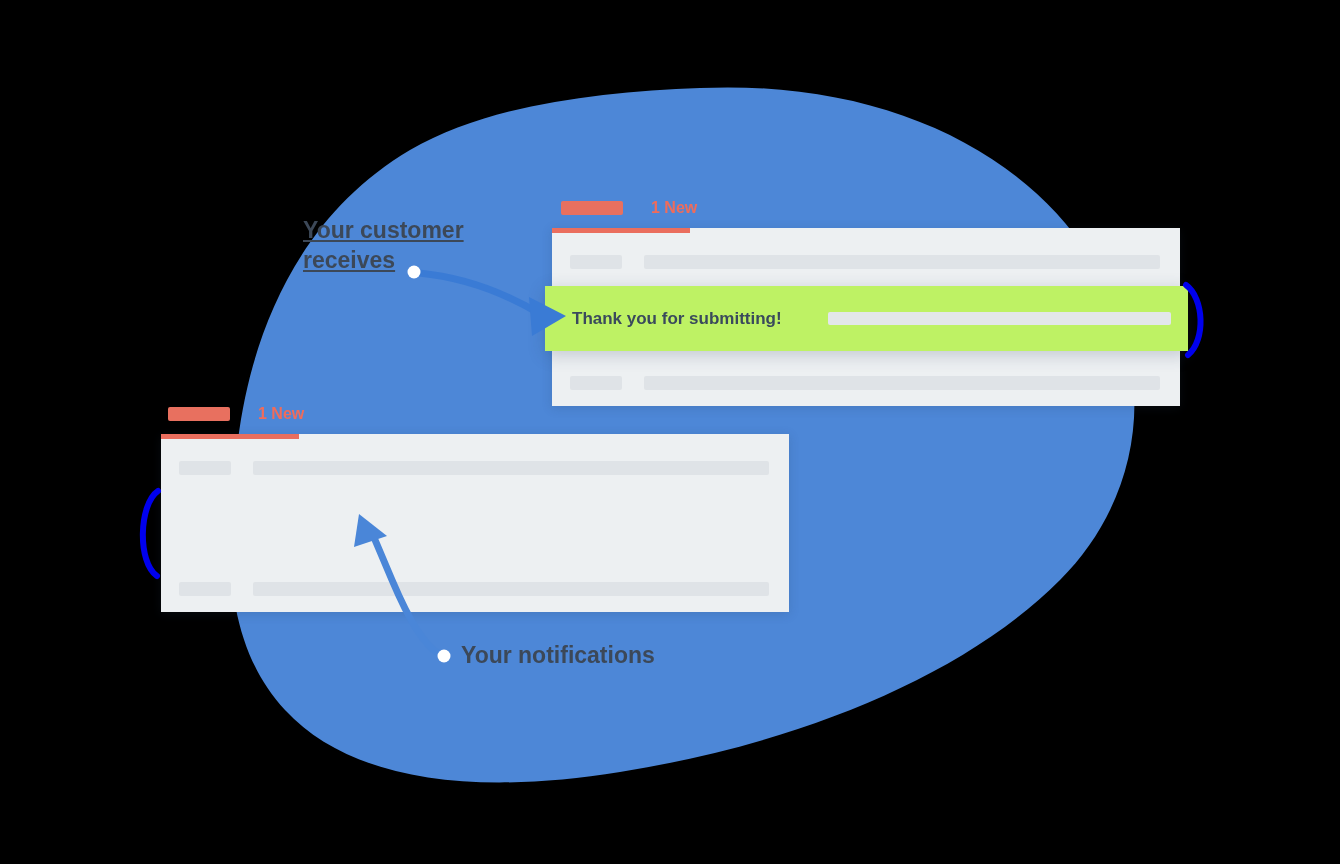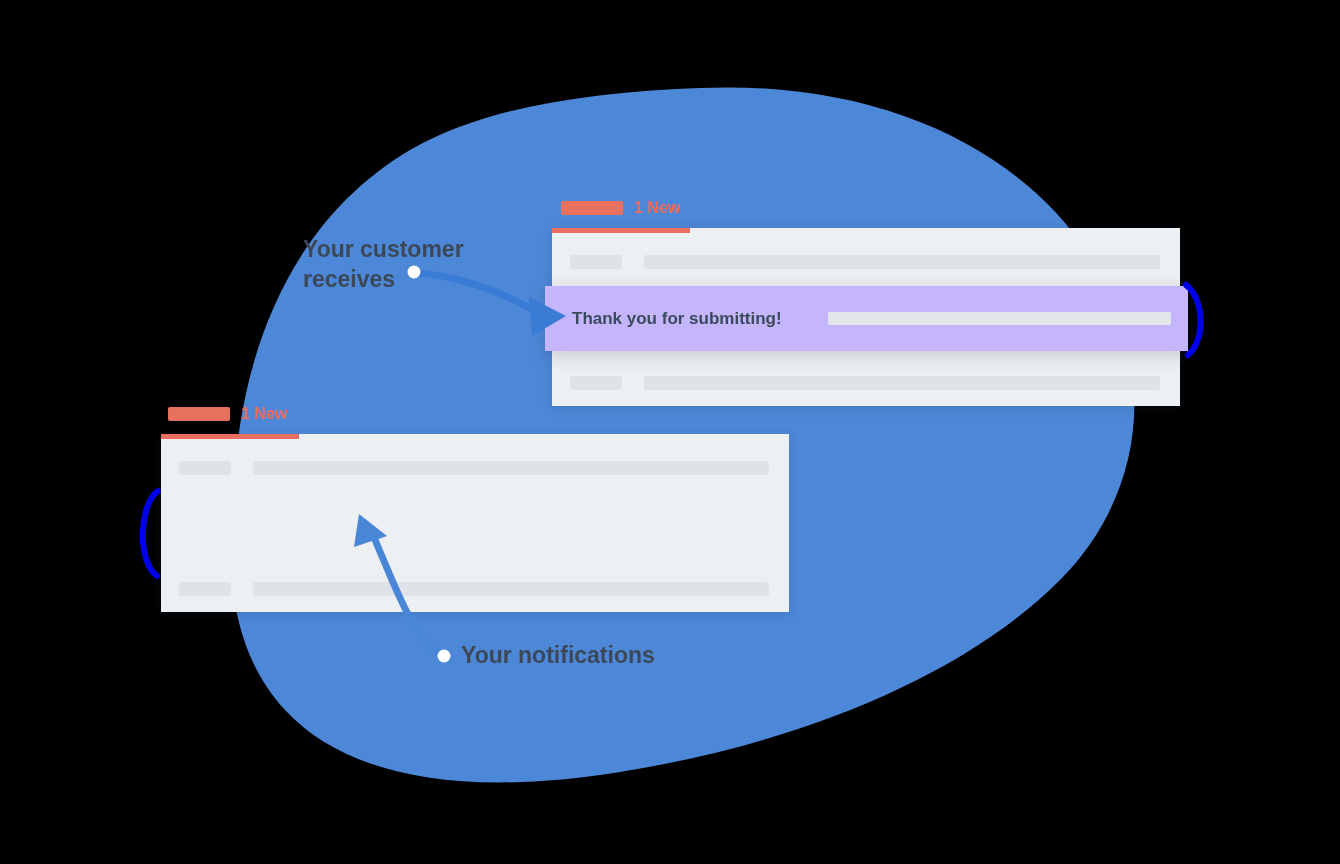--- a/index.html
+++ b/index.html
@@ -57,21 +57,21 @@
     height: 14px;
     background: #dfe3e7;
     border-radius: 2px;
   }
   .skel-pill.short { width: 52px; margin-left: 18px; }
   .skel-pill.long  { flex: 1; margin-left: 22px; margin-right: 20px; }
 
   
   .hl-row {
     position: absolute;
-    background: #c4b5fd;
+    background: #bef264;
     box-shadow: 0 4px 16px rgba(40, 60, 90, 0.22);
     display: flex;
     align-items: center;
   }
   .hl-text {
     font-size: 17px;
     font-weight: bold;
     color: #3a4a5c;
     white-space: nowrap;
   }
@@ -79,21 +79,21 @@
     height: 13px;
     background: #e3e7ea;
     border-radius: 2px;
   }
 
   
   .new-tab {
     position: absolute;
     display: flex;
     align-items: center;
-    gap: 11px;
+    gap: 28px;
   }
   .new-tab-swatch {
     width: 62px;
     height: 14px;
     background: #e8705f;
     border-radius: 2px;
   }
   .new-tab-label {
     font-size: 16px;
     font-weight: bold;
@@ -173,21 +173,21 @@
         <span class="skel-pill long"></span>
       </div>
       <div class="skel-row" style="top:143px; height:14px;">
         <span class="skel-pill short"></span>
         <span class="skel-pill long"></span>
       </div>
     </div>
   </div>
 
 
-  <div class="annot" style="left:303px; top:234px; width:200px;">Your customer
+  <div class="annot" style="left:303px; top:215px; width:200px;text-decoration:underline;">Your customer
 receives</div>
 
   <div class="annot" style="left:461px; top:609px;margin-top:31px;">Your notifications</div>
 
   <svg class="overlay" viewBox="0 0 1340 864" xmlns="http://www.w3.org/2000/svg">
 
     <path d="M 419 273 C 470 278, 510 296, 540 314" stroke="#3a7bd5" stroke-width="7" fill="none" stroke-linecap="round"></path>
     <path d="M 566 316 L 529 297 L 532 336 Z" fill="#3a7bd5"></path>
     <circle cx="414" cy="272" r="6.5" fill="#ffffff"></circle>
 

